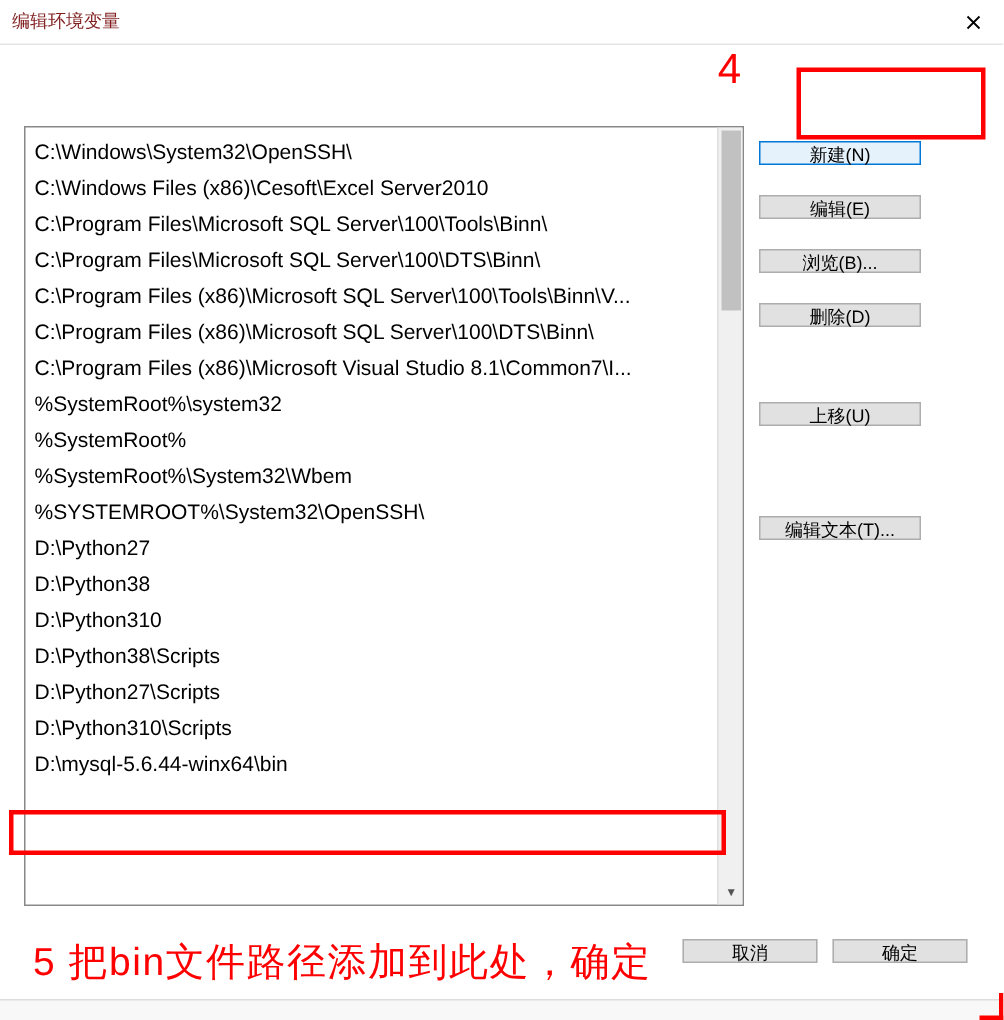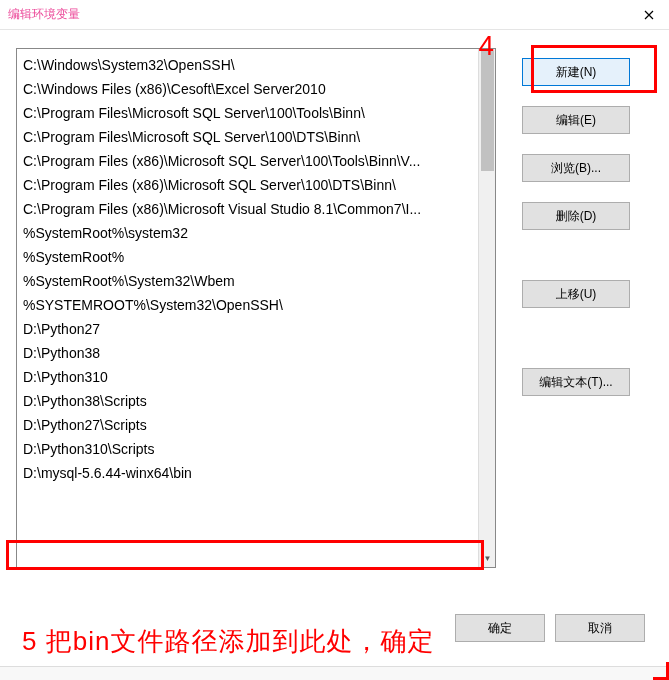--- a/index.html
+++ b/index.html
@@ -14,34 +14,34 @@
   }
   .titlebar {
     height: 30px;
     display: flex;
     align-items: center;
     justify-content: space-between;
     padding: 0 0 0 8px;
     border-bottom: 1px solid #e5e5e5;
     background: #fff;
   }
-  .titlebar .title { font-size: 12px; color: #ec4899; }
+  .titlebar .title { font-size: 12px; color: #7f1d1d; }
   .close-btn {
     width: 40px; height: 30px;
     display: flex; align-items: center; justify-content: center;
     font-size: 14px; cursor: pointer;
   }
   .content {
     position: relative;
     padding: 18px 16px 0 16px;
     height: calc(100% - 30px);
   }
   .main-row {
     display: flex;
-    gap: 16px;
+    margin-top: 36px;
   }
   .list-wrap {
     position: relative;
     flex: 0 0 490px;
   }
   .listbox {
     width: 480px;
     height: 520px;
     border: 1px solid #888;
     background: #fff;
@@ -84,21 +84,21 @@
   .scroll-arrow.down { bottom: 0; }
   .btn-col {
     flex: 1;
     display: flex;
     flex-direction: column;
     gap: 10px;
     padding-top: 10px;
   }
   .win-btn {
     width: 108px;
-    height: 28px;
+    height: 16px;
     border: 1px solid #adadad;
     background: #e1e1e1;
     font-size: 12px;
     font-family: inherit;
     cursor: pointer;
   }
   .win-btn.primary {
     background: #e5f1fb;
     border: 1px solid #0078d7;
   }
@@ -211,22 +211,22 @@
       <button class="win-btn">删除(D)</button>
       <div class="btn-gap"></div>
       <button class="win-btn">上移(U)</button>
       <div class="btn-gap-small"></div>
       <div class="btn-gap"></div>
       <button class="win-btn">编辑文本(T)...</button>
     </div>
   </div>
 
   <div class="bottom-row">
+    <button class="win-btn">取消</button>
     <button class="win-btn">确定</button>
-    <button class="win-btn">取消</button>
   </div>
 </div>
 
 <div class="annot red-text annot-4">4</div>
 <div class="annot red-box-new"></div>
 <div class="annot red-box-last"></div>
 <div class="annot red-text annot-5">5  把bin文件路径添加到此处，确定</div>
 <div class="bottom-crop"></div>
 <div class="annot red-corner"></div>
 

